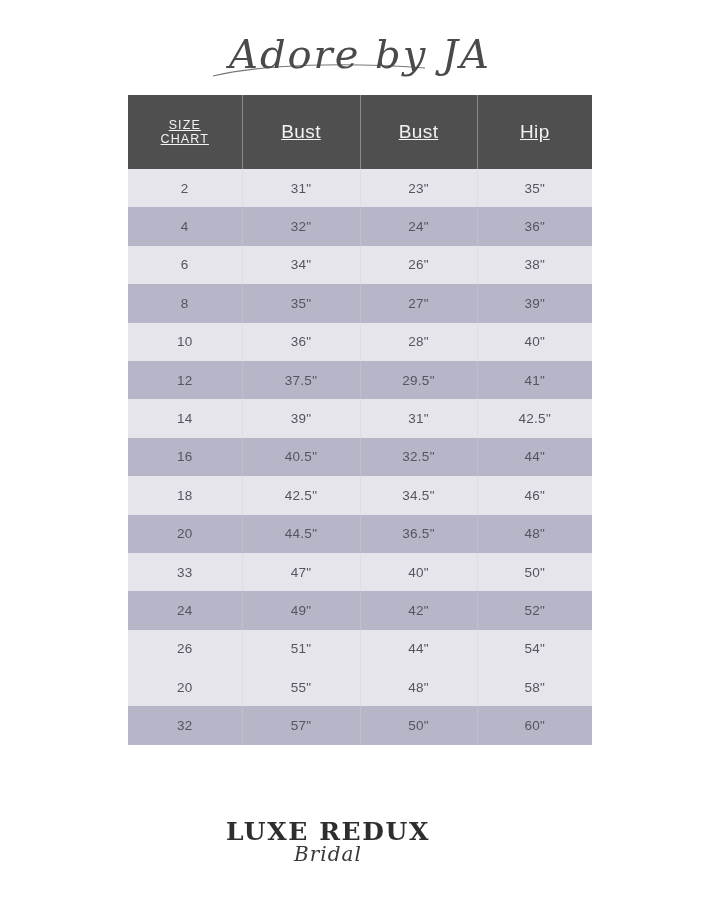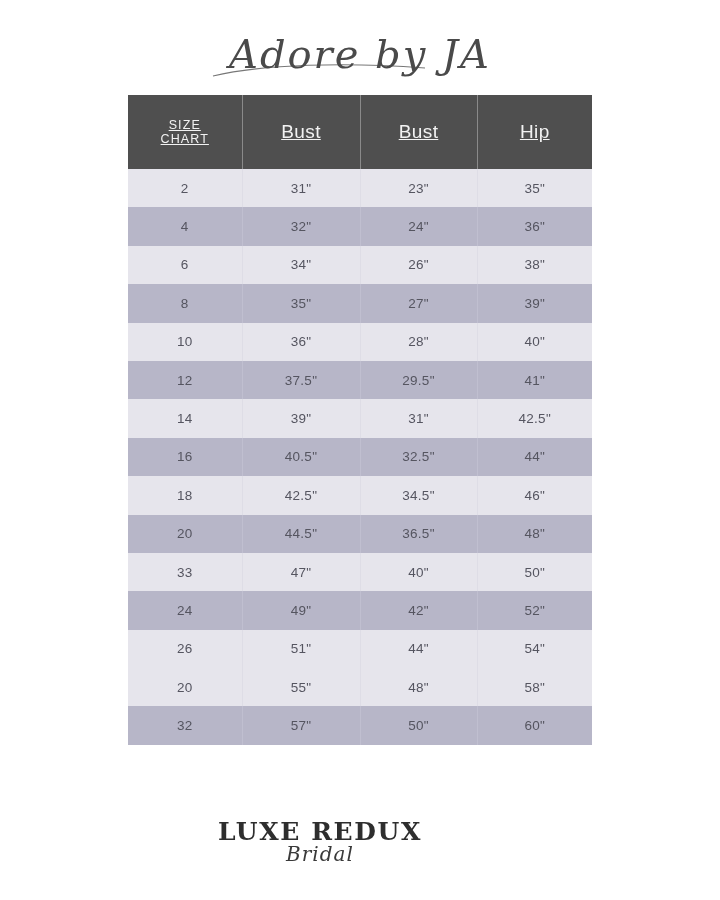--- a/index.html
+++ b/index.html
@@ -85,21 +85,21 @@
   }
   .chart-table tbody tr.row-dark td {
     background: #b7b6c8;
     border-right: 1px solid #c0bfd0;
   }
   .chart-table tbody tr td:last-child { border-right: none; }
 
   
   .footer-wrap {
     position: absolute;
-    left: 0;
+    left: 8px;
     bottom: 18px;
     width: 640px;
     height: 78px;
     display: flex;
     align-items: center;
     justify-content: center;
   }
   .footer-svg { display: block; }
   .footer-main {
     font-family: "DejaVu Serif", serif;

